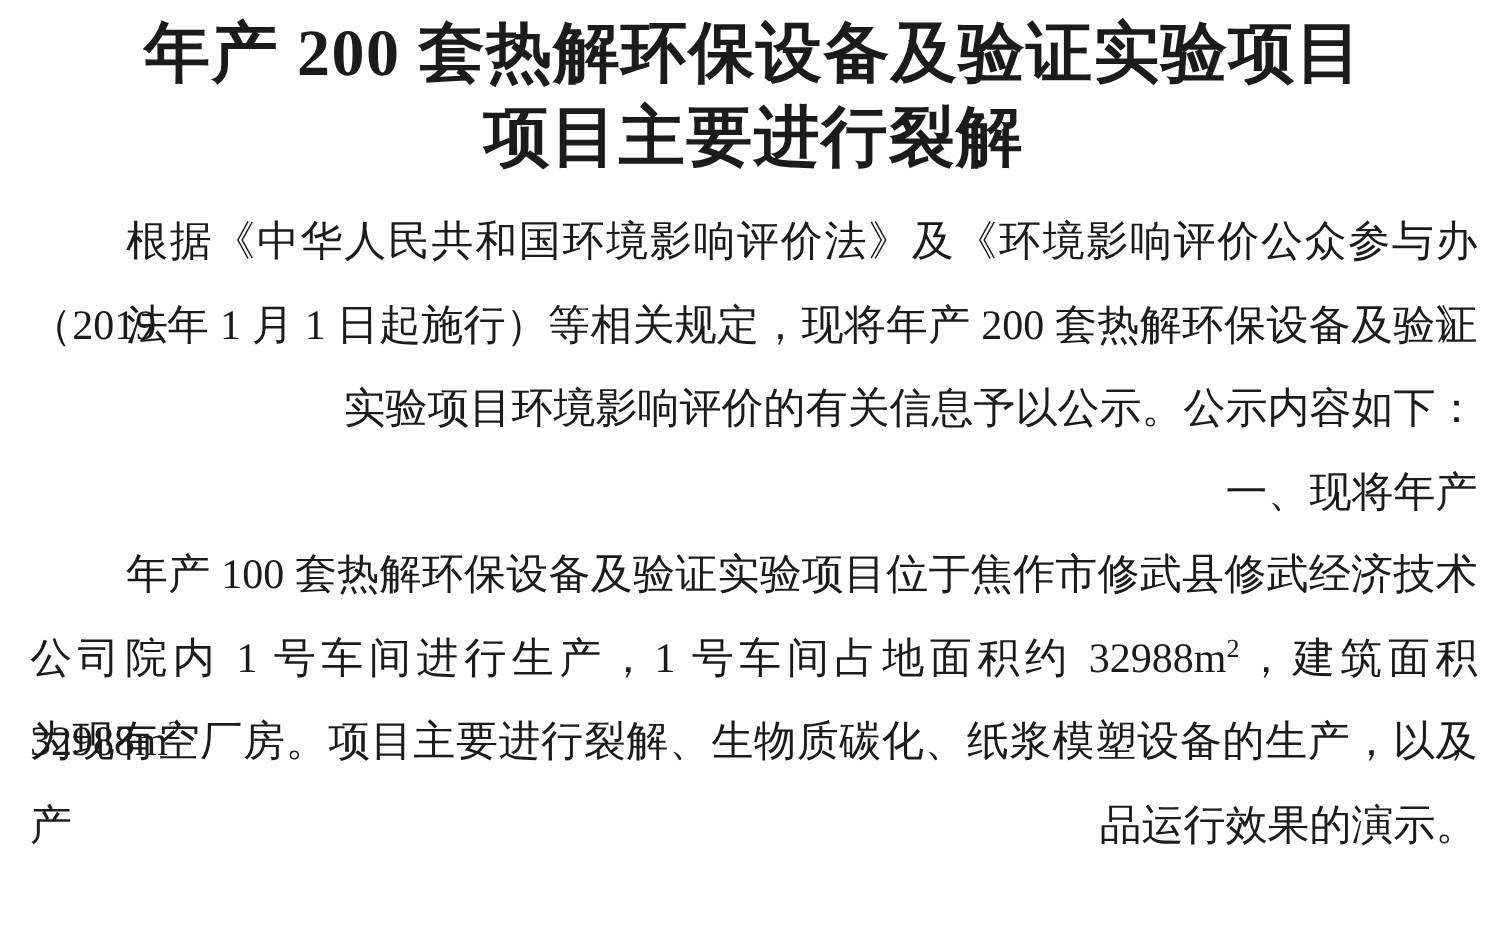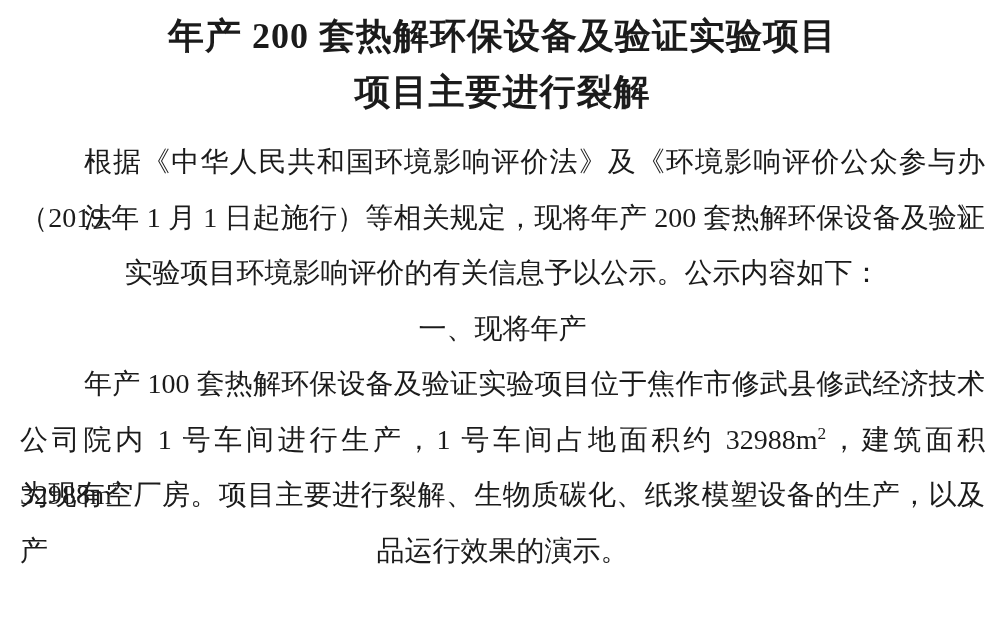--- a/index.html
+++ b/index.html
@@ -17,39 +17,39 @@
   .page {
     box-sizing: border-box;
     width: 1000px;
     height: 620px;
     padding: 8px 15px 0 20px;
     background: #ffffff;
   }
   .doc-title {
     text-align: center;
     font-weight: bold;
-    font-size: 36px;
+    font-size: 44px;
     line-height: 56px;
     letter-spacing: 1px;
     margin: 0 0 14px 0;
   }
   .title-line {
     white-space: nowrap;
   }
   .doc-body {
     font-size: 28px;
   }
   .paragraph {
     margin: 0;
   }
   .line {
     line-height: 55.5px;
     height: 55.5px;
     white-space: nowrap;
-    text-align: center;
+    text-align: right;
   }
   
   .line.full {
     white-space: normal;
     text-align: justify;
     text-align-last: justify;
   }
   .line.indent {
     padding-left: 64px;
   }

